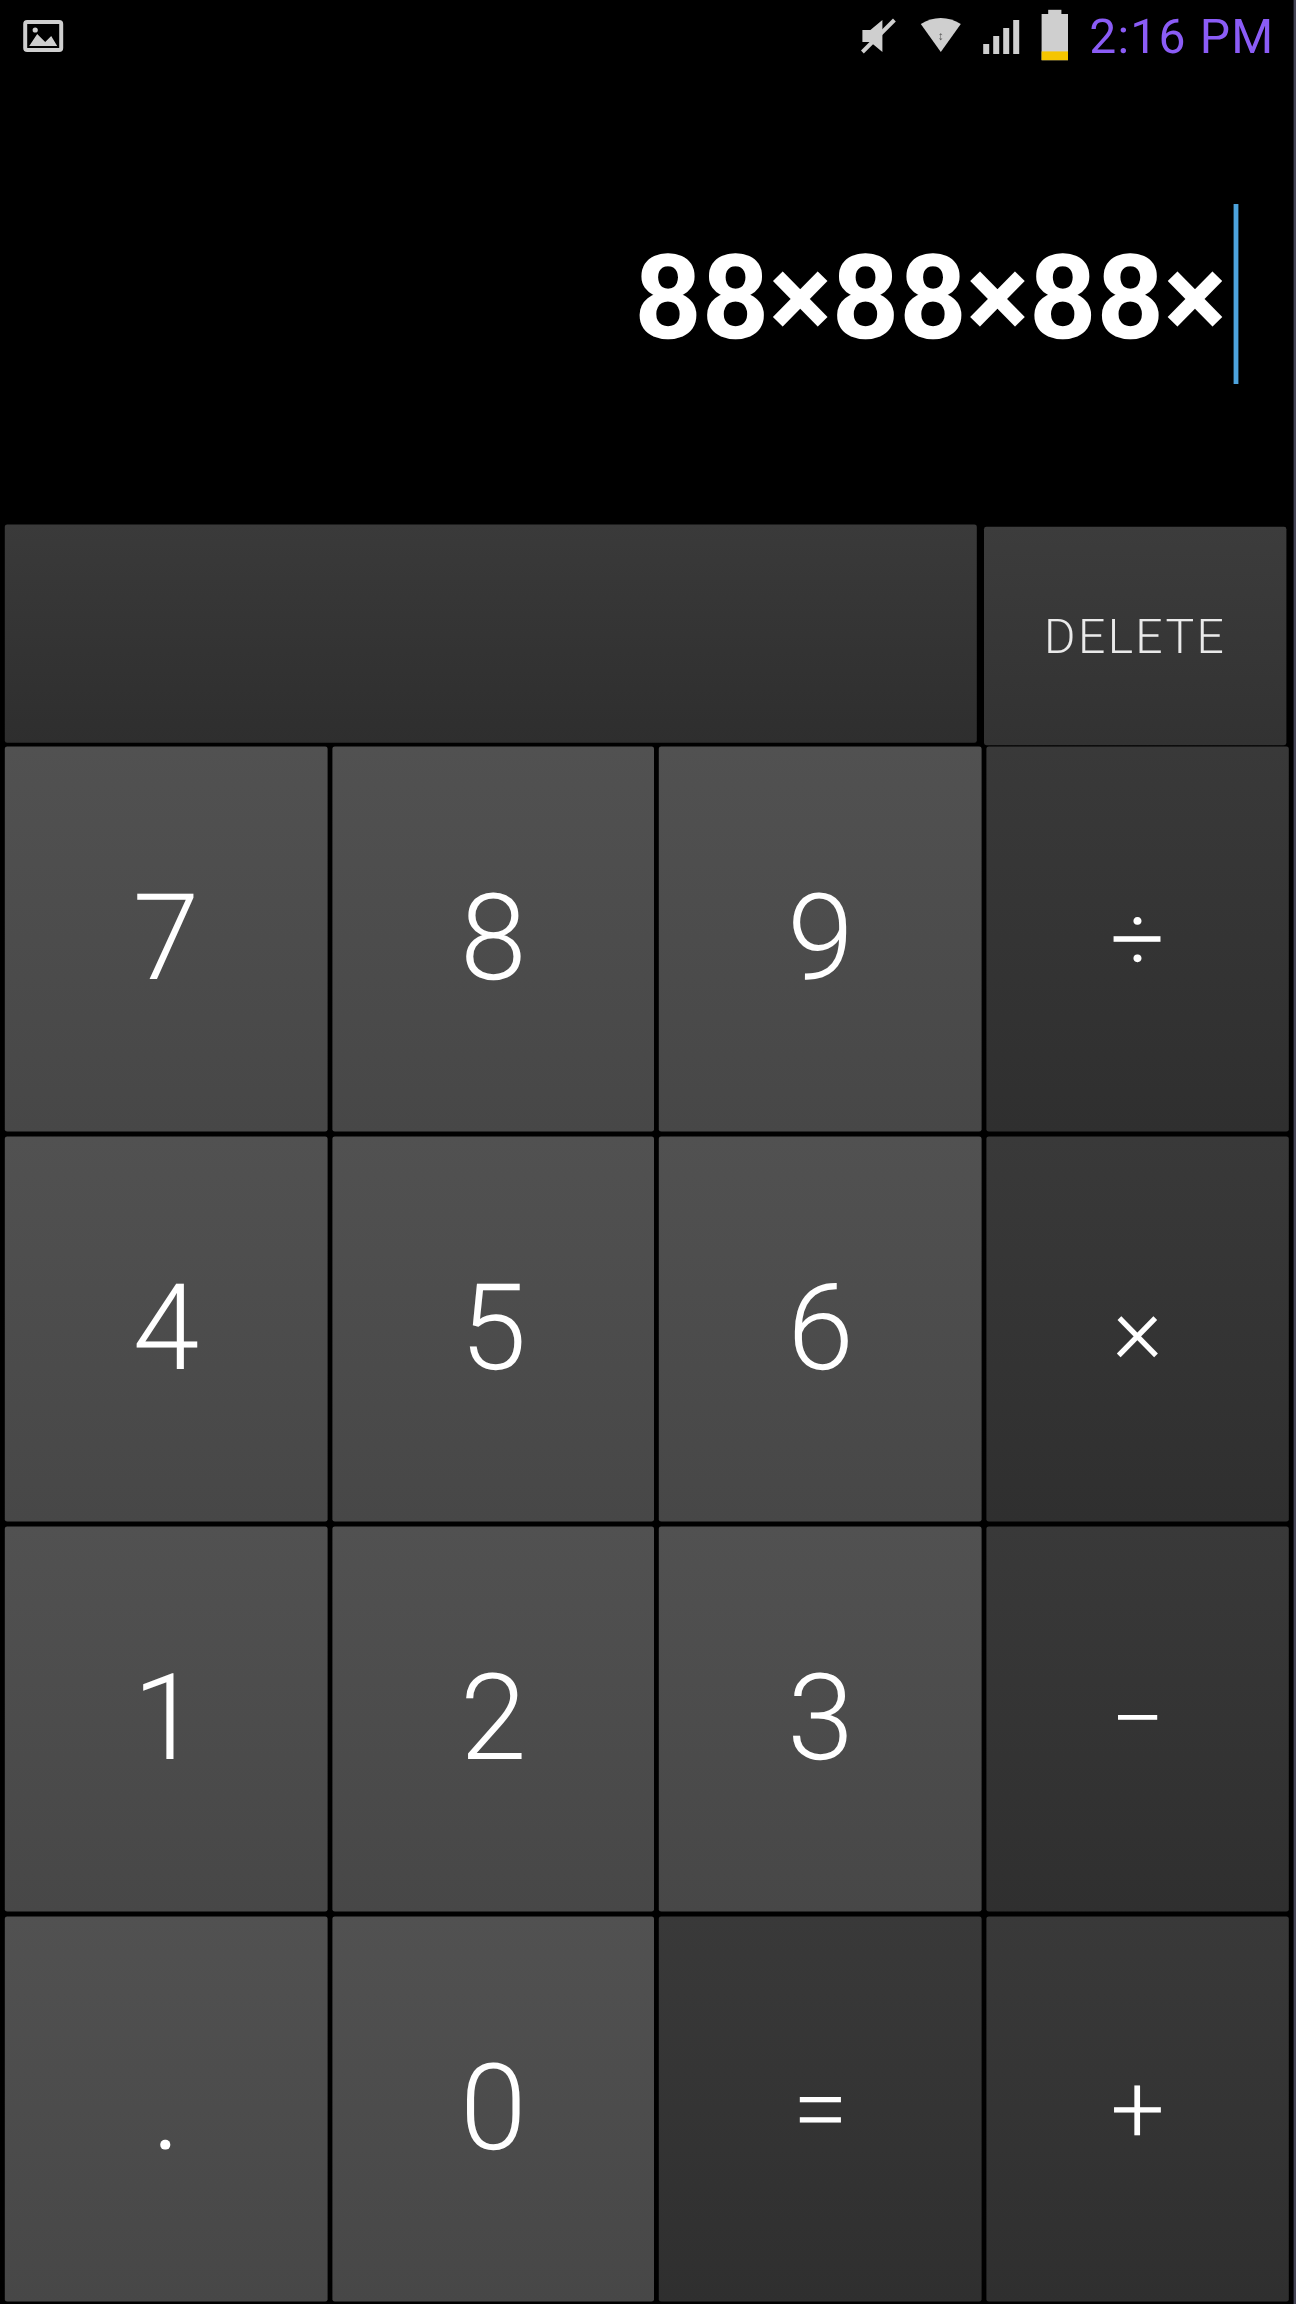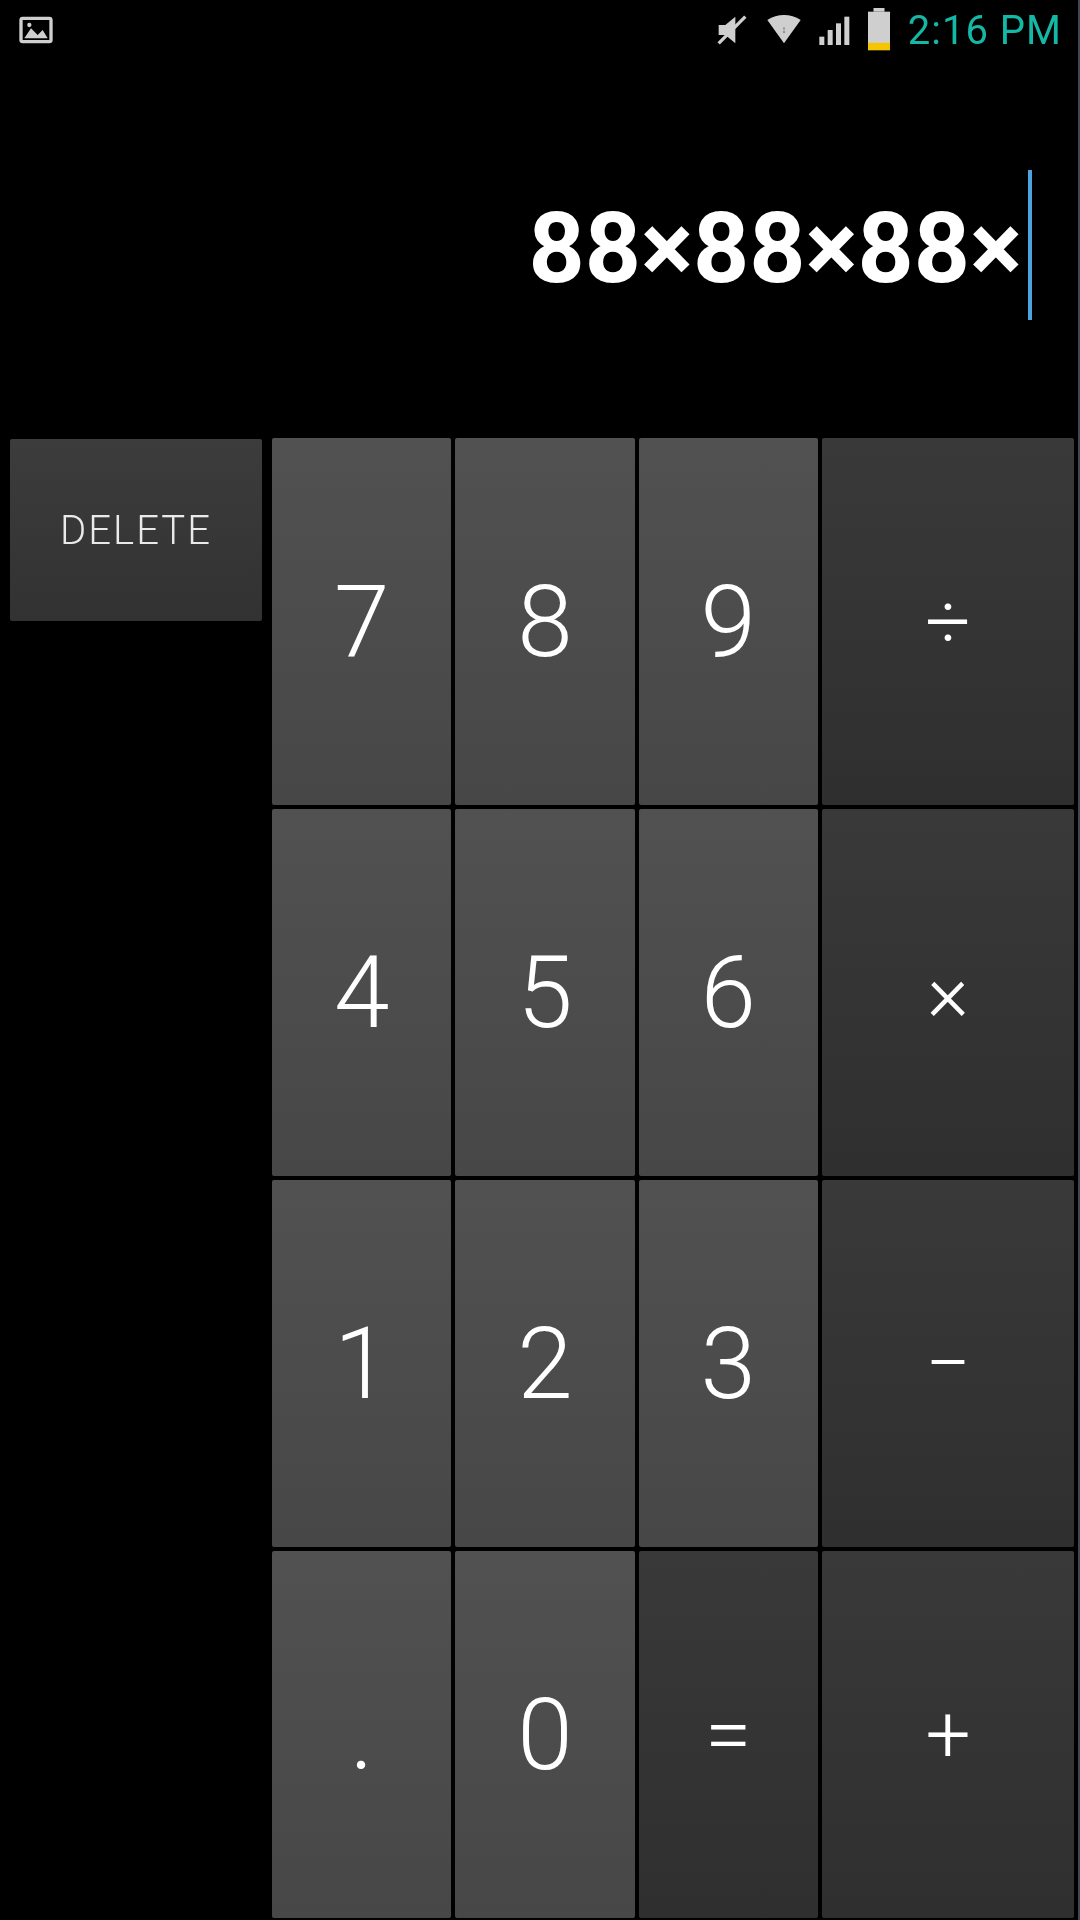--- a/index.html
+++ b/index.html
@@ -25,21 +25,21 @@
       justify-content: space-between;
       padding: 0 16px;
     }
     .status-left, .status-right {
       display: flex;
       align-items: center;
       gap: 10px;
     }
     .status-right .time {
       font-size: 40px;
-      color: #14b8a6;
+      color: #8b5cf6;
       font-weight: 400;
       letter-spacing: 1px;
       margin-left: 6px;
     }
     .status-icon svg {
       display: block;
     }
     
     .display-area {
       height: 376px;
@@ -65,21 +65,21 @@
       background: #4da3dd;
     }
     
     .keypad {
       position: absolute;
       top: 436px;
       left: 0;
       right: 0;
       bottom: 0;
       display: flex;
-      flex-direction: row;
+      flex-direction: column;
     }
     .top-row {
       display: flex;
       height: 184px;
     }
     .top-row .blank {
       flex: 1;
       background: linear-gradient(to bottom, #3a3a3a, #2e2e2e);
       margin: 1px 2px 1px 4px;
       border-radius: 2px;

